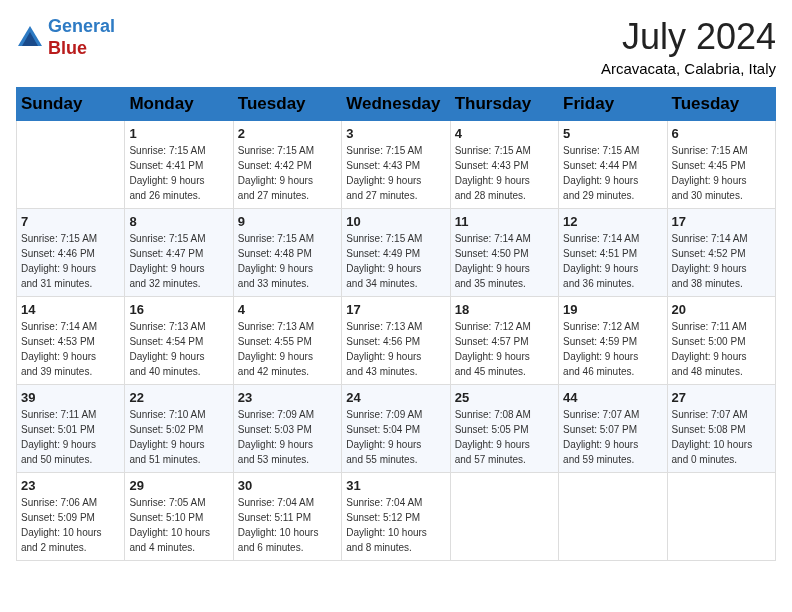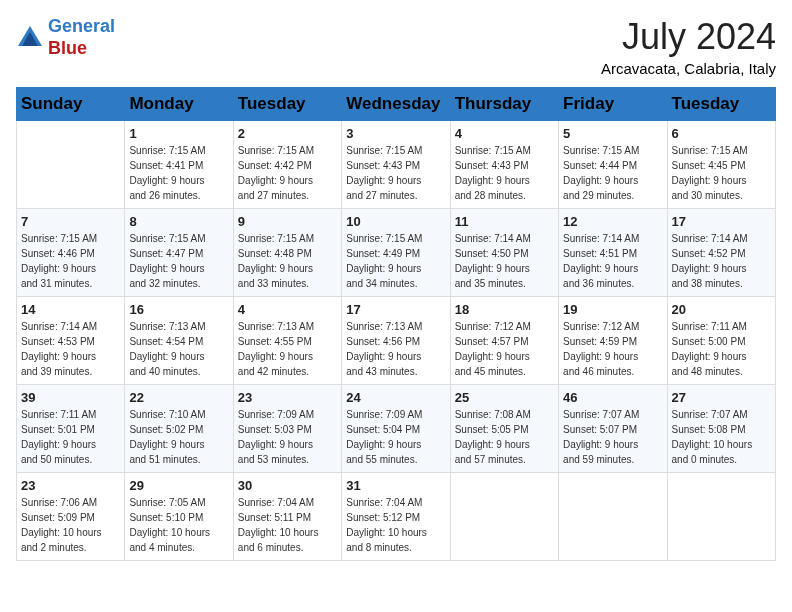--- a/index.html
+++ b/index.html
@@ -232,21 +232,21 @@
           </td>
           <td>
             <span class="day-number">24</span>
             <div class="day-info">Sunrise: 7:09 AM<br>Sunset: 5:04 PM<br>Daylight: 9 hours<br>and 55 minutes.</div>
           </td>
           <td>
             <span class="day-number">25</span>
             <div class="day-info">Sunrise: 7:08 AM<br>Sunset: 5:05 PM<br>Daylight: 9 hours<br>and 57 minutes.</div>
           </td>
           <td>
-            <span class="day-number">46</span>
+            <span class="day-number">44</span>
             <div class="day-info">Sunrise: 7:07 AM<br>Sunset: 5:07 PM<br>Daylight: 9 hours<br>and 59 minutes.</div>
           </td>
           <td>
             <span class="day-number">27</span>
             <div class="day-info">Sunrise: 7:07 AM<br>Sunset: 5:08 PM<br>Daylight: 10 hours<br>and 0 minutes.</div>
           </td>
         </tr>
         <tr>
           <td>
             <span class="day-number">23</span>

